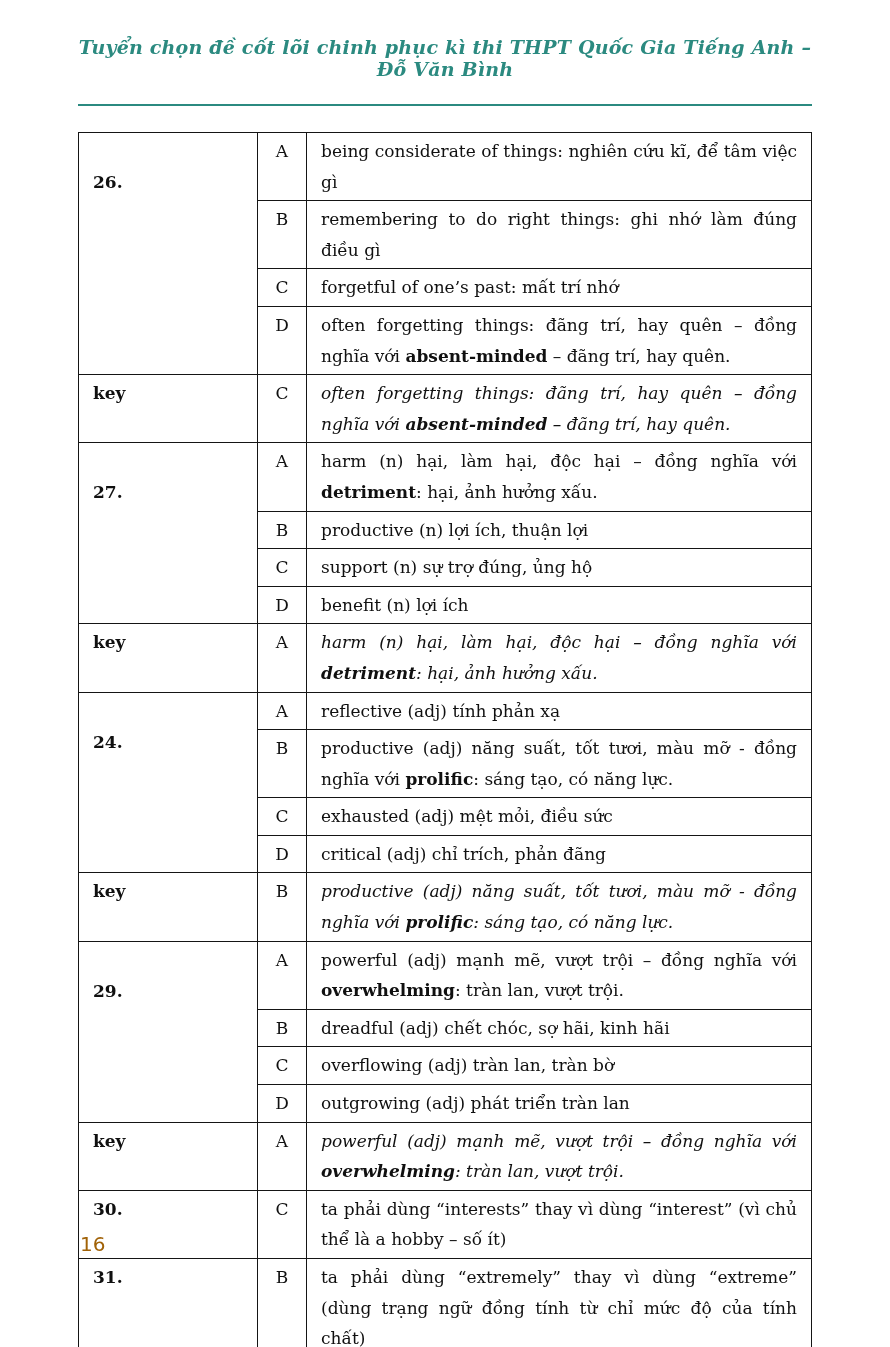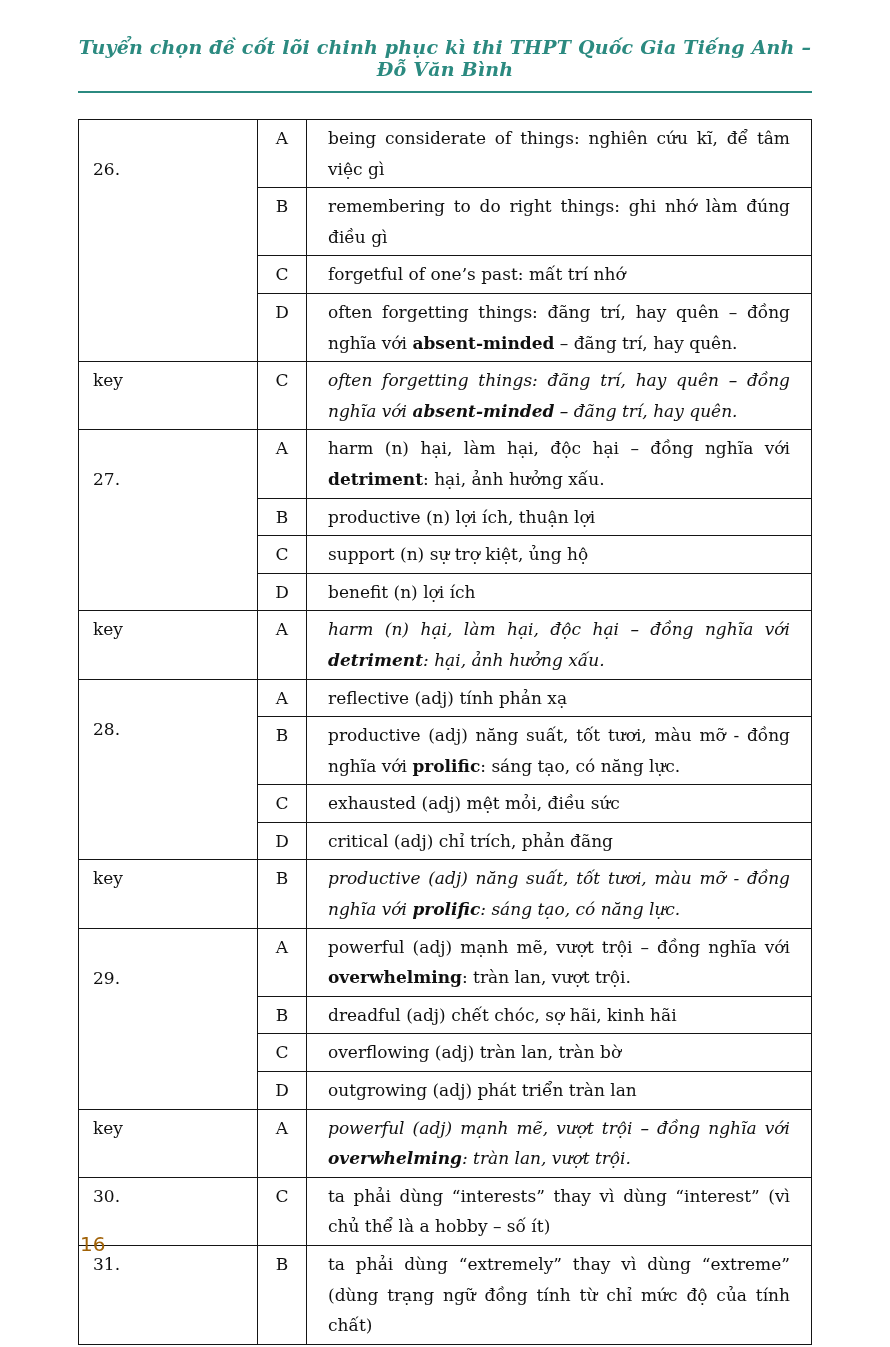--- a/index.html
+++ b/index.html
@@ -19,50 +19,50 @@
     padding: 36px 78px 0 78px;
     box-sizing: border-box;
   }
   .header-title {
     text-align: center;
     font-weight: bold;
     font-style: italic;
     font-size: 19px;
     letter-spacing: 0.2px;
     color: #2b8a80;
-    padding-bottom: 11px;
+    padding-bottom: 24px;
     border-bottom: 2px solid #2b8a80;
   }
   table.answers {
     width: 100%;
     border-collapse: collapse;
     margin-top: 26px;
     table-layout: fixed;
   }
   table.answers td {
     border: 1.6px solid #151515;
     vertical-align: top;
     font-size: 17px;
     line-height: 1.8;
   }
   td.label-cell {
     width: 158px;
-    font-weight: normal;
+    font-weight: bold;
     padding: 3px 6px 3px 14px;
   }
   td.label-cell.offset {
     padding-top: 34px;
   }
   td.letter-cell {
     width: 44px;
     text-align: center;
     padding: 3px 2px;
   }
   td.text-cell {
-    padding: 3px 21px;
+    padding: 3px 14px;
     text-align: justify;
   }
   td.text-cell.italic {
     font-style: italic;
   }
   .bold {
     font-weight: bold;
   }
   .page-number {
     position: absolute;
@@ -110,33 +110,33 @@
           <td rowspan="4" class="label-cell offset">27.</td>
           <td class="letter-cell">A</td>
           <td class="text-cell"><span>harm (n) hại, làm hại, độc hại – đồng nghĩa với </span><span class="bold">detriment</span><span>: hại, ảnh hưởng xấu.</span></td>
         </tr>
         <tr>
           <td class="letter-cell">B</td>
           <td class="text-cell"><span>productive (n) lợi ích, thuận lợi</span></td>
         </tr>
         <tr>
           <td class="letter-cell">C</td>
-          <td class="text-cell"><span>support (n) sự trợ kiệt, ủng hộ</span></td>
+          <td class="text-cell"><span>support (n) sự trợ đúng, ủng hộ</span></td>
         </tr>
         <tr>
           <td class="letter-cell">D</td>
           <td class="text-cell"><span>benefit (n) lợi ích</span></td>
         </tr>
         <tr>
           <td rowspan="1" class="label-cell">key</td>
           <td class="letter-cell">A</td>
           <td class="text-cell italic"><span>harm (n) hại, làm hại, độc hại – đồng nghĩa với </span><span class="bold">detriment</span><span>: hại, ảnh hưởng xấu.</span></td>
         </tr>
         <tr>
-          <td rowspan="4" class="label-cell offset">28.</td>
+          <td rowspan="4" class="label-cell offset">24.</td>
           <td class="letter-cell">A</td>
           <td class="text-cell"><span>reflective (adj) tính phản xạ</span></td>
         </tr>
         <tr>
           <td class="letter-cell">B</td>
           <td class="text-cell"><span>productive (adj) năng suất, tốt tươi, màu mỡ - đồng nghĩa với </span><span class="bold">prolific</span><span>: sáng tạo, có năng lực.</span></td>
         </tr>
         <tr>
           <td class="letter-cell">C</td>
           <td class="text-cell"><span>exhausted (adj) mệt mỏi, điều sức</span></td>

